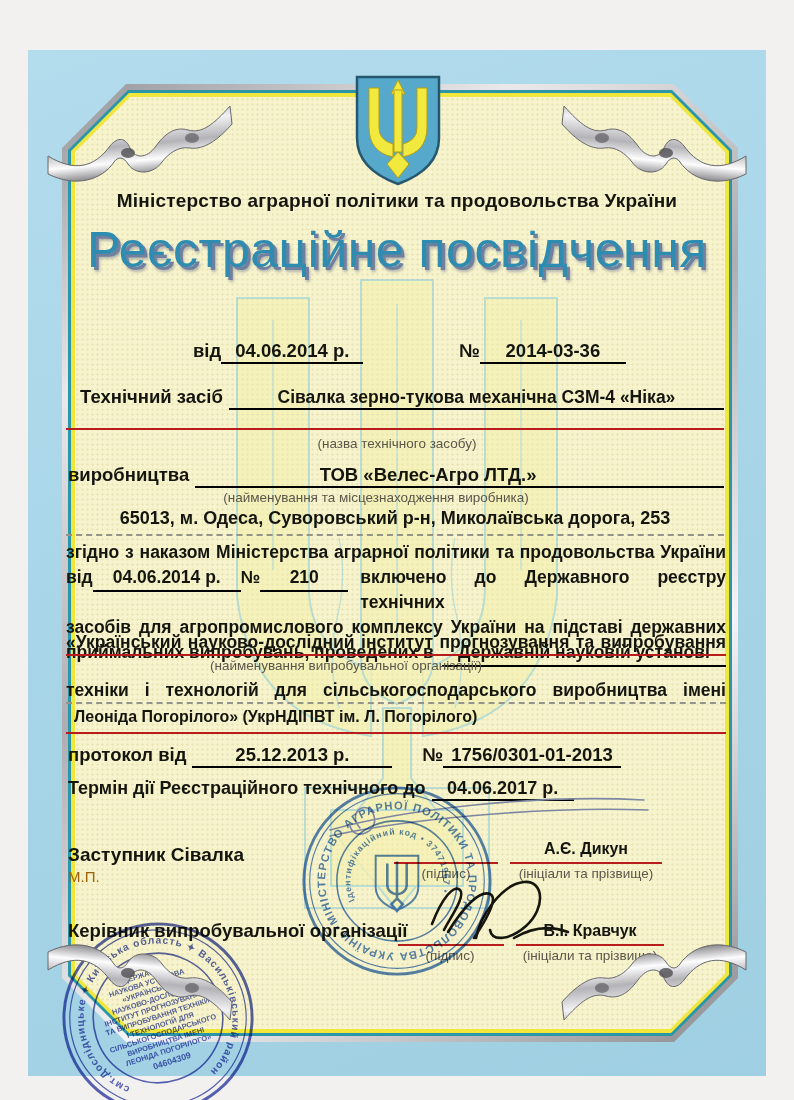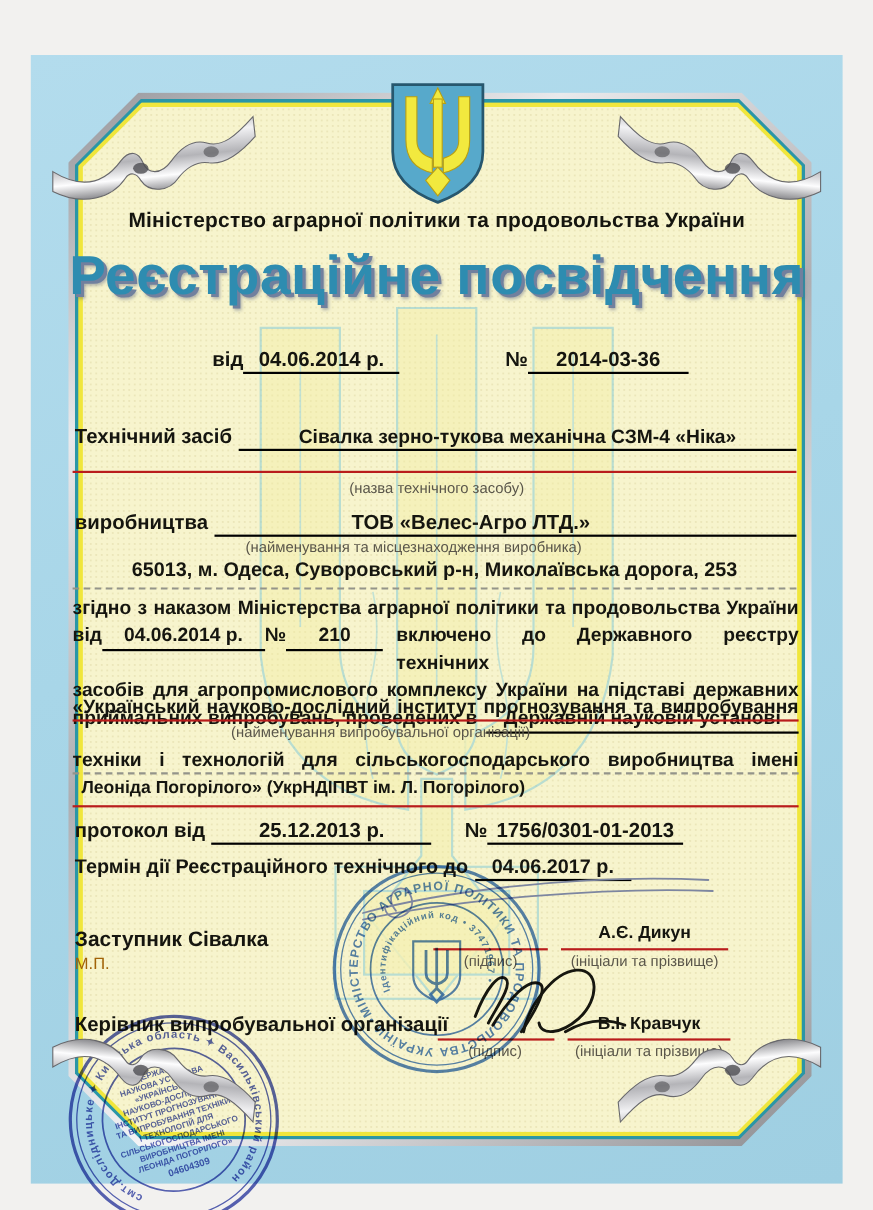--- a/index.html
+++ b/index.html
@@ -16,21 +16,21 @@
         clip-path:polygon(60px 0,calc(100% - 60px) 0,100% 60px,100% calc(100% - 60px),calc(100% - 60px) 100%,60px 100%,0 calc(100% - 60px),0 60px);}
   .f-yellow{position:absolute;inset:3px;background:#f0e63c;
         clip-path:polygon(58px 0,calc(100% - 58px) 0,100% 58px,100% calc(100% - 58px),calc(100% - 58px) 100%,58px 100%,0 calc(100% - 58px),0 58px);}
   .paper{position:absolute;inset:4px;background:#f7f4cd;
         background-image:radial-gradient(rgba(205,195,135,.28) 1px,transparent 1.3px);
         background-size:5px 5px;
         clip-path:polygon(55px 0,calc(100% - 55px) 0,100% 55px,100% calc(100% - 55px),calc(100% - 55px) 100%,55px 100%,0 calc(100% - 55px),0 55px);}
   .abs{position:absolute;}
   .txt{color:#15150f;font-weight:700;}
   .ministry{left:70px;width:654px;top:190px;text-align:center;font-size:19px;letter-spacing:.2px;}
-  .doc-title{left:0;width:794px;top:221px;text-align:center;font-size:50px;font-weight:700;
+  .doc-title{left:0;width:794px;top:221px;text-align:center;font-size:50px;font-weight:400;
         color:#2e8cb0;letter-spacing:.5px;text-shadow:3px 3px 0 #71809e,4px 5px 3px rgba(90,100,130,.45);}
   .u{border-bottom:2px solid #b91c1c;}
   .ucell{display:inline-block;border-bottom:2px solid #000000;text-align:center;}
   .cap{font-size:13.5px;font-weight:400;color:#5a564a;text-align:center;}
   .row{display:flex;align-items:baseline;font-size:18.5px;}
   .jline{text-align:justify;text-align-last:justify;}
   .para{font-size:17.5px;line-height:25px;}
   .dash{border-bottom:2px dashed #94948a;}
   .stamp{mix-blend-mode:multiply;opacity:.85;}
   svg text{font-family:"Liberation Sans",sans-serif;}
@@ -79,24 +79,24 @@
     </g>
   </svg>
 
   <div class="abs txt ministry">Міністерство аграрної політики та продовольства  України</div>
   <div class="abs doc-title">Реєстраційне посвідчення</div>
 
   <div class="abs row txt" style="left:193px;top:316px;">
     <span>від</span>
     <span class="ucell" style="width:142px;">04.06.2014 р.</span>
     <span style="margin-left:96px;">№</span>
-    <span class="ucell" style="width:146px;">2014-03-36</span>
-  </div>
-
-  <div class="abs row txt" style="left:68px;top:386px;right:70px;">
+    <span class="ucell" style="width:146px;margin-top:24px;">2014-03-36</span>
+  </div>
+
+  <div class="abs row txt" style="left:68px;top:386px;right:70px;padding-left:12px;">
     <span style="white-space:nowrap;">Технічний засіб</span>
     <span class="ucell" style="flex:1;margin-left:6px;font-size:17.5px;">Сівалка зерно-тукова механічна СЗМ-4 «Ніка»</span>
   </div>
   <div class="abs u" style="left:66px;top:406px;width:658px;height:22px;"></div>
   <div class="abs cap" style="left:0;top:436px;width:794px;">(назва технічного засобу)</div>
 
   <div class="abs row txt" style="left:68px;top:464px;right:70px;">
     <span style="white-space:nowrap;">виробництва</span>
     <span class="ucell" style="flex:1;margin-left:6px;padding-right:63px;">ТОВ «Велес-Агро ЛТД.»</span>
   </div>

